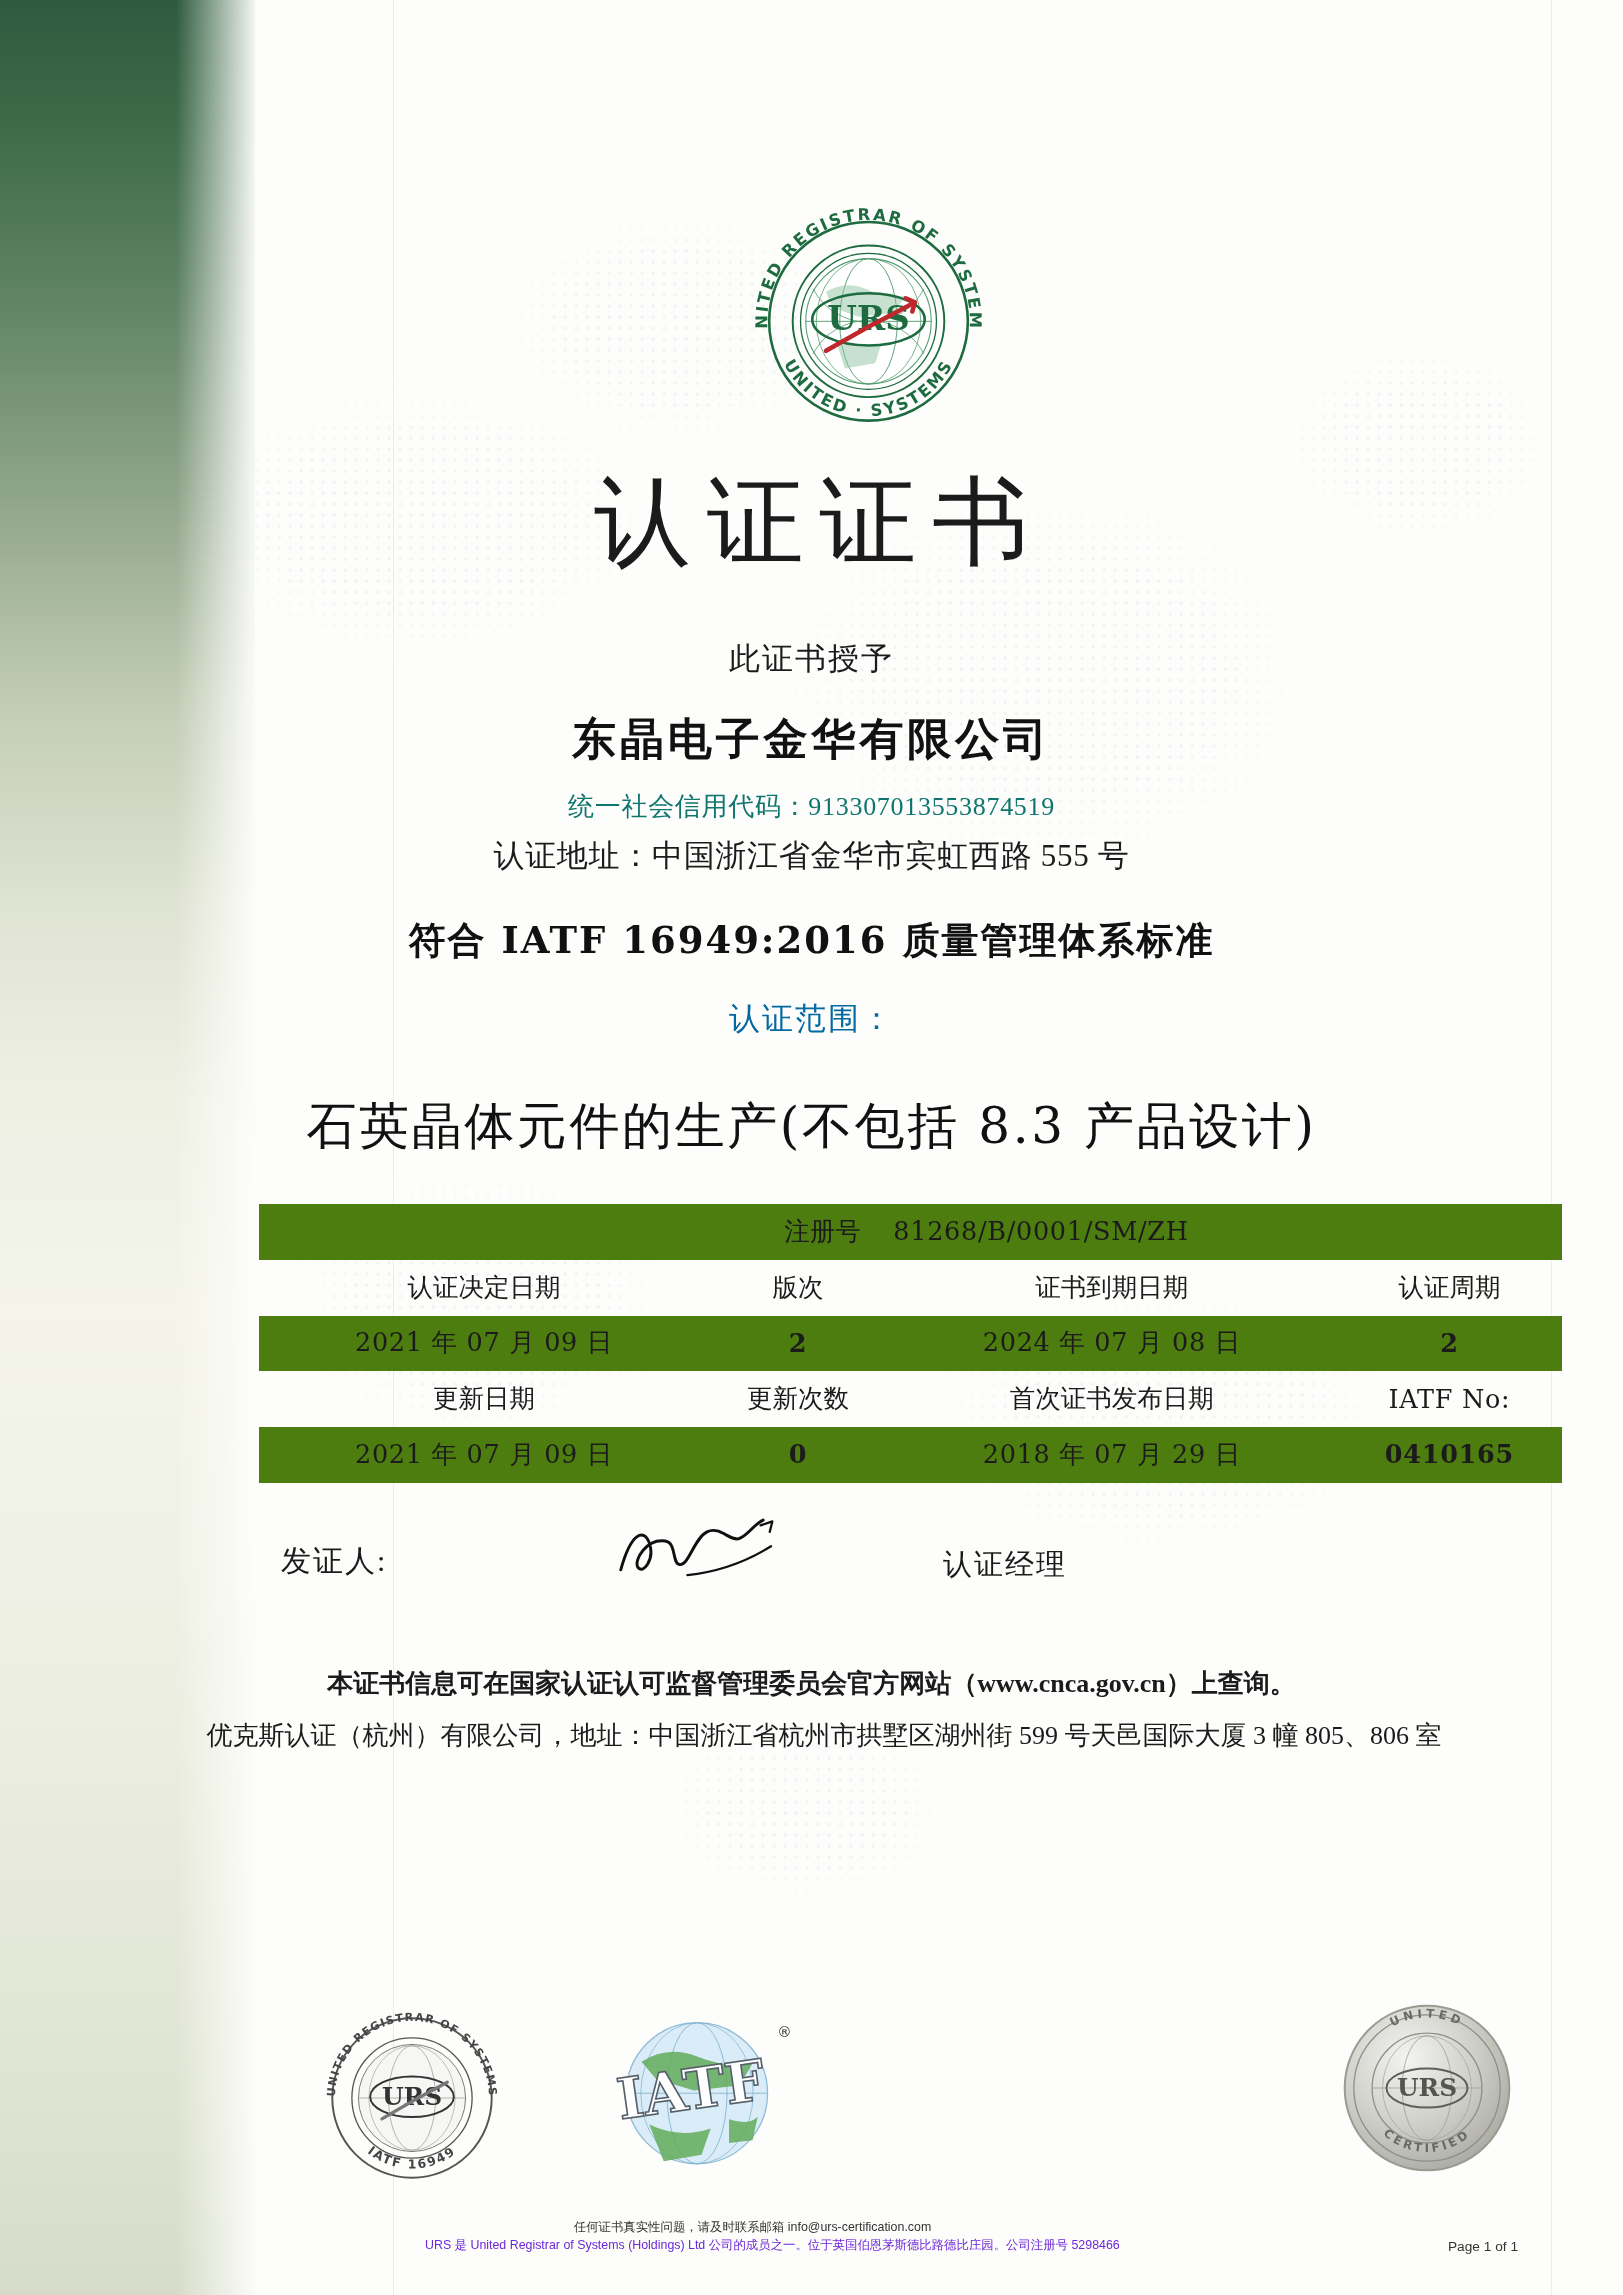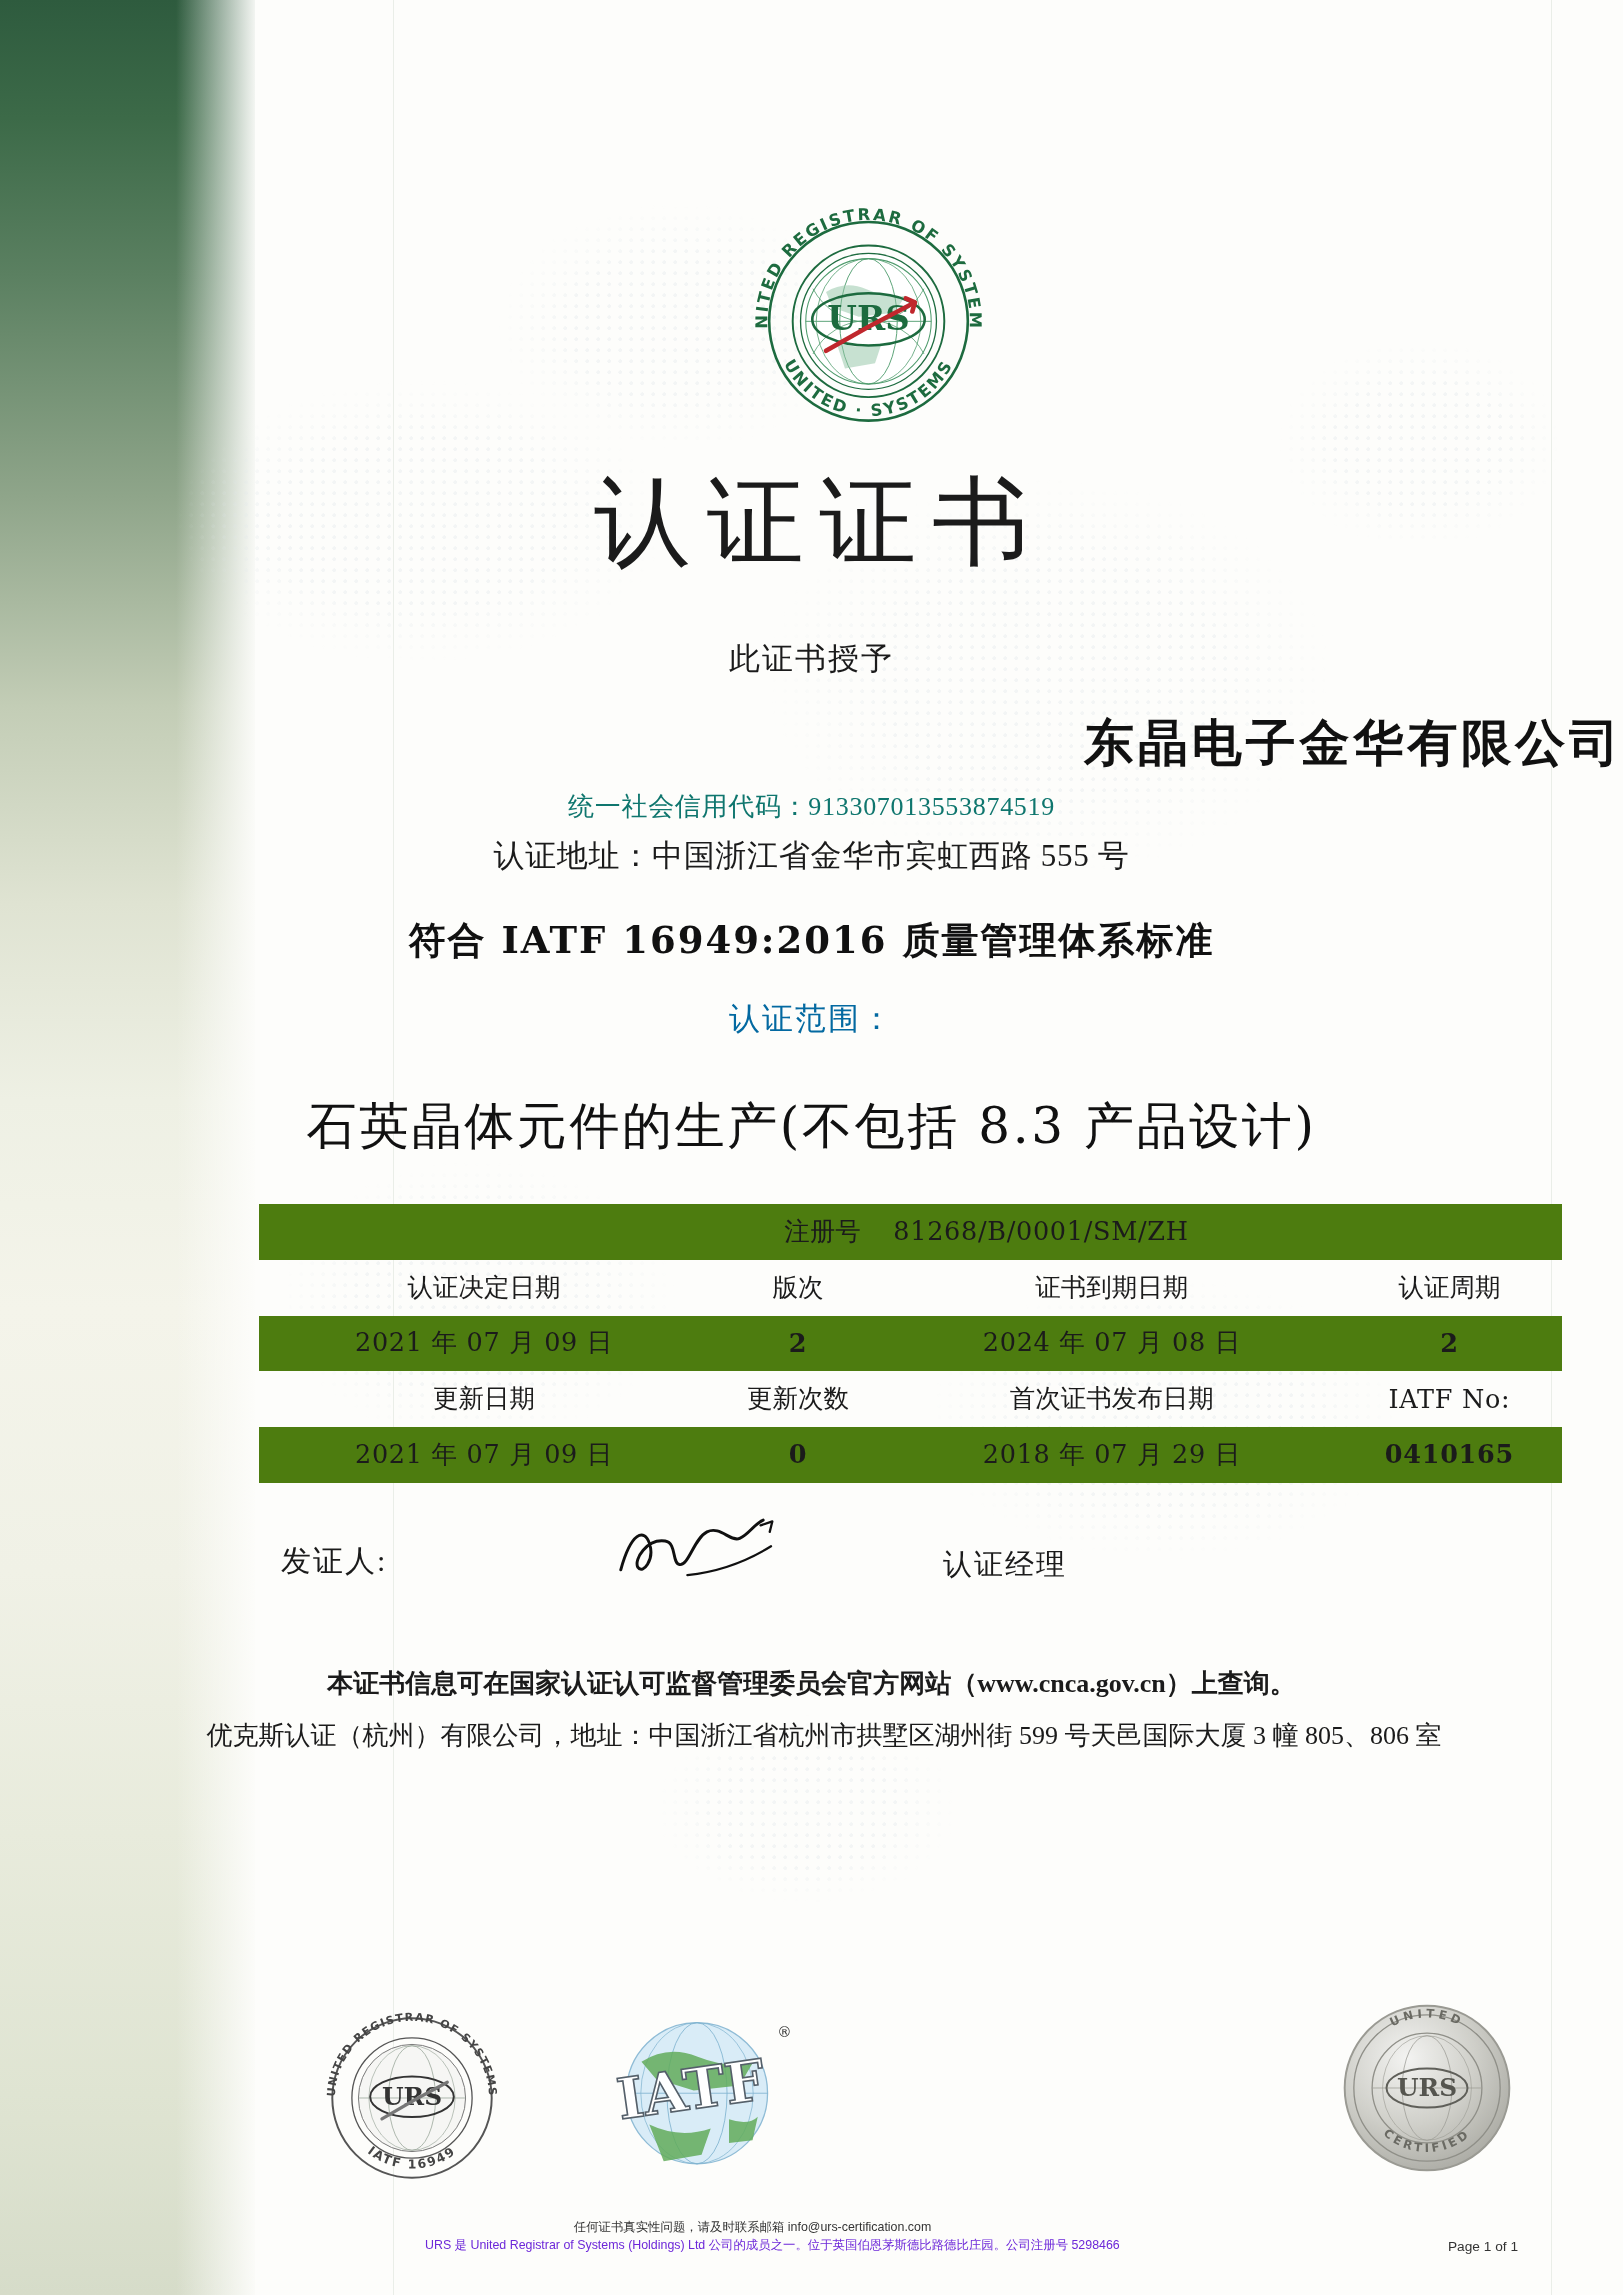--- a/index.html
+++ b/index.html
@@ -106,23 +106,23 @@
     top: 638px;
     text-align: center;
     font-size: 31px;
     letter-spacing: 2px;
     color: #1b1b1b;
   }
   .company {
     position: absolute;
     left: 0; right: 0;
     top: 710px;
-    text-align: right;
-    font-family: "DejaVu Serif", serif;
-    font-size: 50px;
+    text-align: center;
+    font-family: "DejaVu Serif", serif;
+    font-size: 44px;
     font-weight: bold;
     letter-spacing: 3.9px;
     color: #111;
   }
   .credit-code {
     position: absolute;
     left: 0; right: 0;
     top: 789px;
     text-align: center;
     font-size: 26px;

